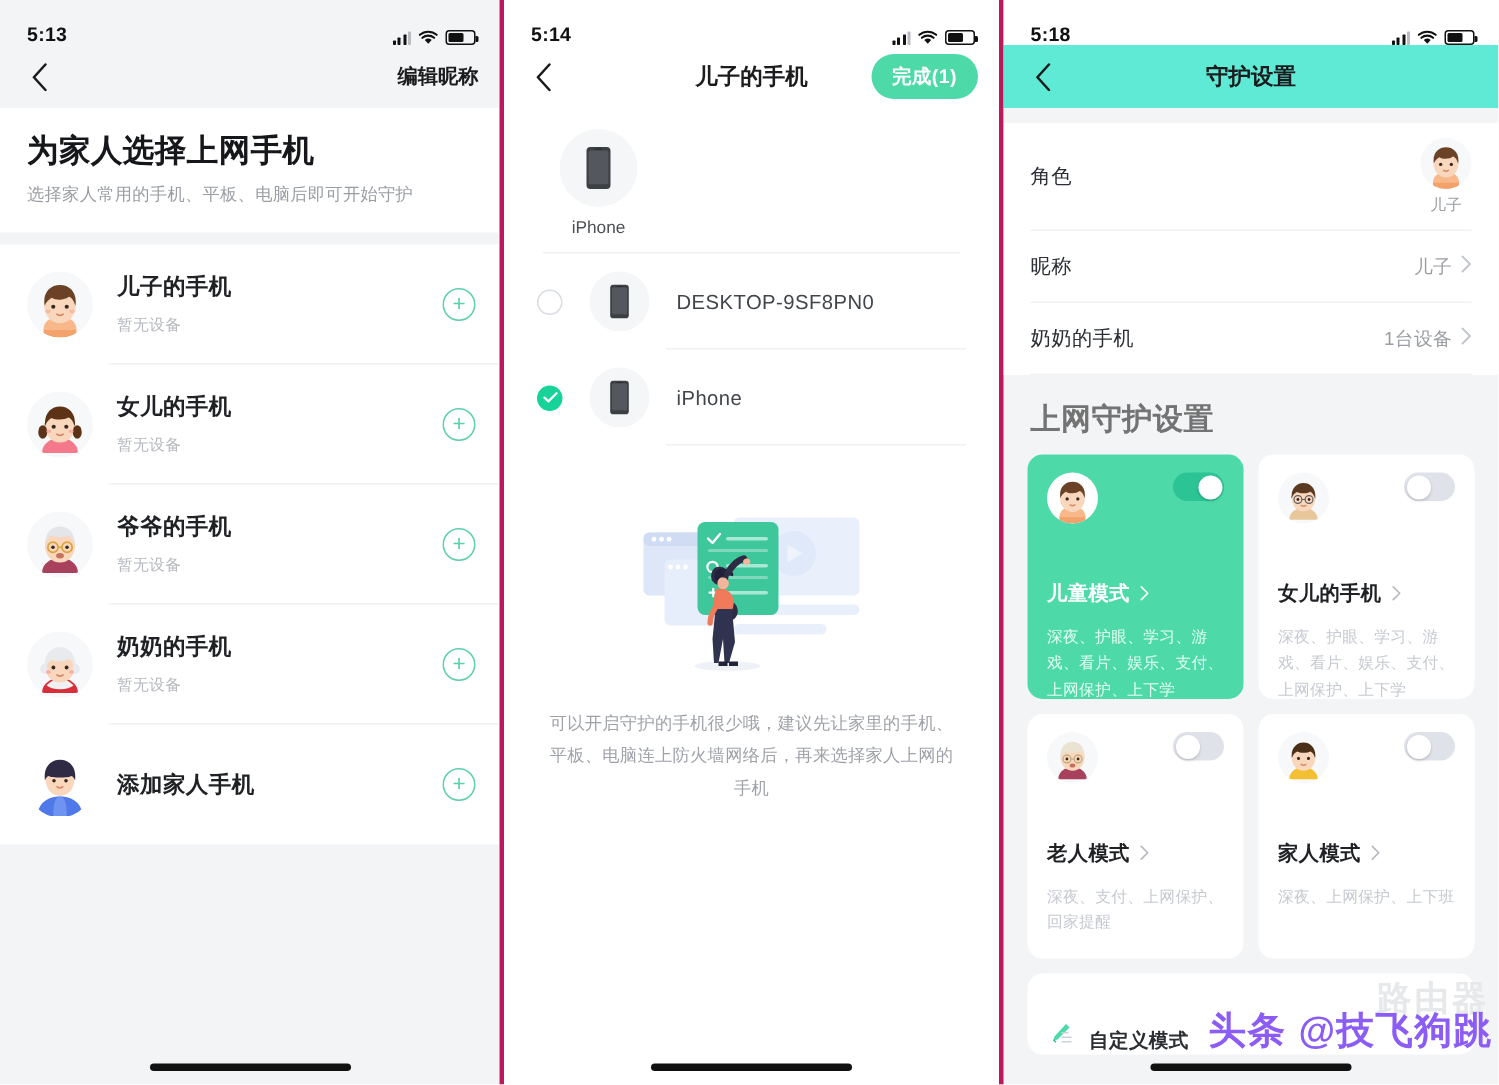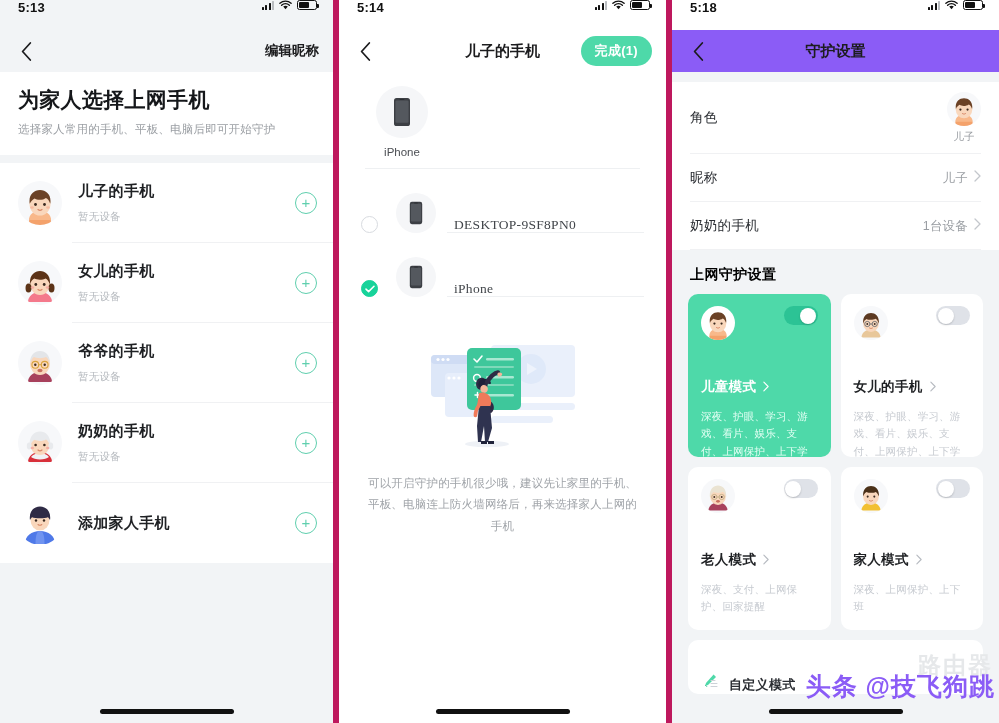--- a/index.html
+++ b/index.html
@@ -9,25 +9,25 @@
     background:#ffffff;
     display:flex;
     overflow:hidden;
   }
   .panel {
     width:333px; height:723px;
     position:relative;
     background:#ffffff;
     overflow:hidden;
   }
-  .panel + .panel { border-left:6px solid #be185d; }
+  .panel + .panel { border-left:3px solid #be185d; }
 
   
   .statusbar {
-    height:30px; display:flex; align-items:flex-start;
+    height:30px; display:flex; align-items:flex-end;
     justify-content:space-between;
     padding:0 16px 0 18px;
   }
   .clock { font-size:13px; font-weight:bold; color:#111; letter-spacing:.2px; }
   .sb-right { display:flex; align-items:center; gap:5px; }
   .sig { display:flex; align-items:flex-end; gap:1.5px; height:9px; }
   .sig i { display:block; width:2px; background:#111; border-radius:.5px; }
   .sig i:nth-child(1){height:3px}
   .sig i:nth-child(2){height:5px}
   .sig i:nth-child(3){height:7px}
@@ -109,22 +109,22 @@
     align-items:center; width:100px;
   }
   .dev-circle {
     width:52px; height:52px; border-radius:50%; background:#f5f6f8;
     display:flex; align-items:center; justify-content:center;
   }
   .dev-tile-label { font-size:11.5px; color:#4c4f54; margin-top:8px; }
   .sep-line { height:1px; background:#eef0f2; margin:0 26px; }
 
   .dev-row {
-    display:flex; align-items:flex-end; height:64px; padding:0 22px;
-    position:relative; cursor:pointer;font-family:Liberation Serif, serif;
+    display:flex; align-items:center; height:64px; padding:0 22px;
+    position:relative; cursor:pointer;
   }
   .dev-row::after {
     content:""; position:absolute; left:108px; right:22px; bottom:0;
     height:1px; background:#eef0f2;
   }
   .radio {
     width:17px; height:17px; border-radius:50%;
     border:1.3px solid #d8dbe0; flex:0 0 17px;
   }
   .radio.on {
@@ -160,21 +160,21 @@
   .set-row.role { height:72px; }
   .set-label { font-size:13.5px; color:#2b2e33; letter-spacing:.3px; }
   .set-right { margin-left:auto; display:flex; gap:6px; }
   .set-val { font-size:12.5px; color:#9a9ea3; letter-spacing:.2px; }
   .chev svg { display:block; }
   .role-av { display:flex; flex-direction:column; align-items:center; }
   .role-av .avatar-wrap { width:34px; height:34px; flex:0 0 34px; }
   .role-av-label { font-size:10.5px; color:#9a9ea3; margin-top:4px; }
 
   .sec-title {
-    font-size:14px; font-weight:bold; color:#000000;
+    font-size:20px; font-weight:bold; color:#737373;
     padding:16px 18px 10px; letter-spacing:.4px;
   }
   .mode-grid {
     display:grid; grid-template-columns:1fr 1fr; gap:10px;
     padding:0 16px;
   }
   .mode-card {
     background:#fff; border-radius:10px; padding:12px 13px 14px;
     height:163px; position:relative; cursor:pointer;
   }
@@ -518,21 +518,21 @@
             <path d="M2.6 5.2a6 6 0 0 1 7.8 0" stroke="#111" stroke-width="1.4" fill="none" stroke-linecap="round"></path>
             <path d="M.9 3.2a8.6 8.6 0 0 1 11.2 0" stroke="#111" stroke-width="1.4" fill="none" stroke-linecap="round"></path>
           </svg>
       </span>
       <span class="batt">
           <i></i>
         </span>
     </span>
   </div>
 
-  <div class="navbar" style="background:#8b5cf6">
+  <div class="navbar" style="background:#5eead4">
     <span class="back">
       <svg width="11" height="19" viewBox="0 0 11 19">
           <path d="M9.3 1 1.6 9.5l7.7 8.5" stroke="#1c1c1e" stroke-width="1.7" fill="none" stroke-linecap="round" stroke-linejoin="round"></path>
         </svg>
     </span>
     <span class="nav-title">守护设置</span>
   </div>
 
   <div class="gap"></div>
 

